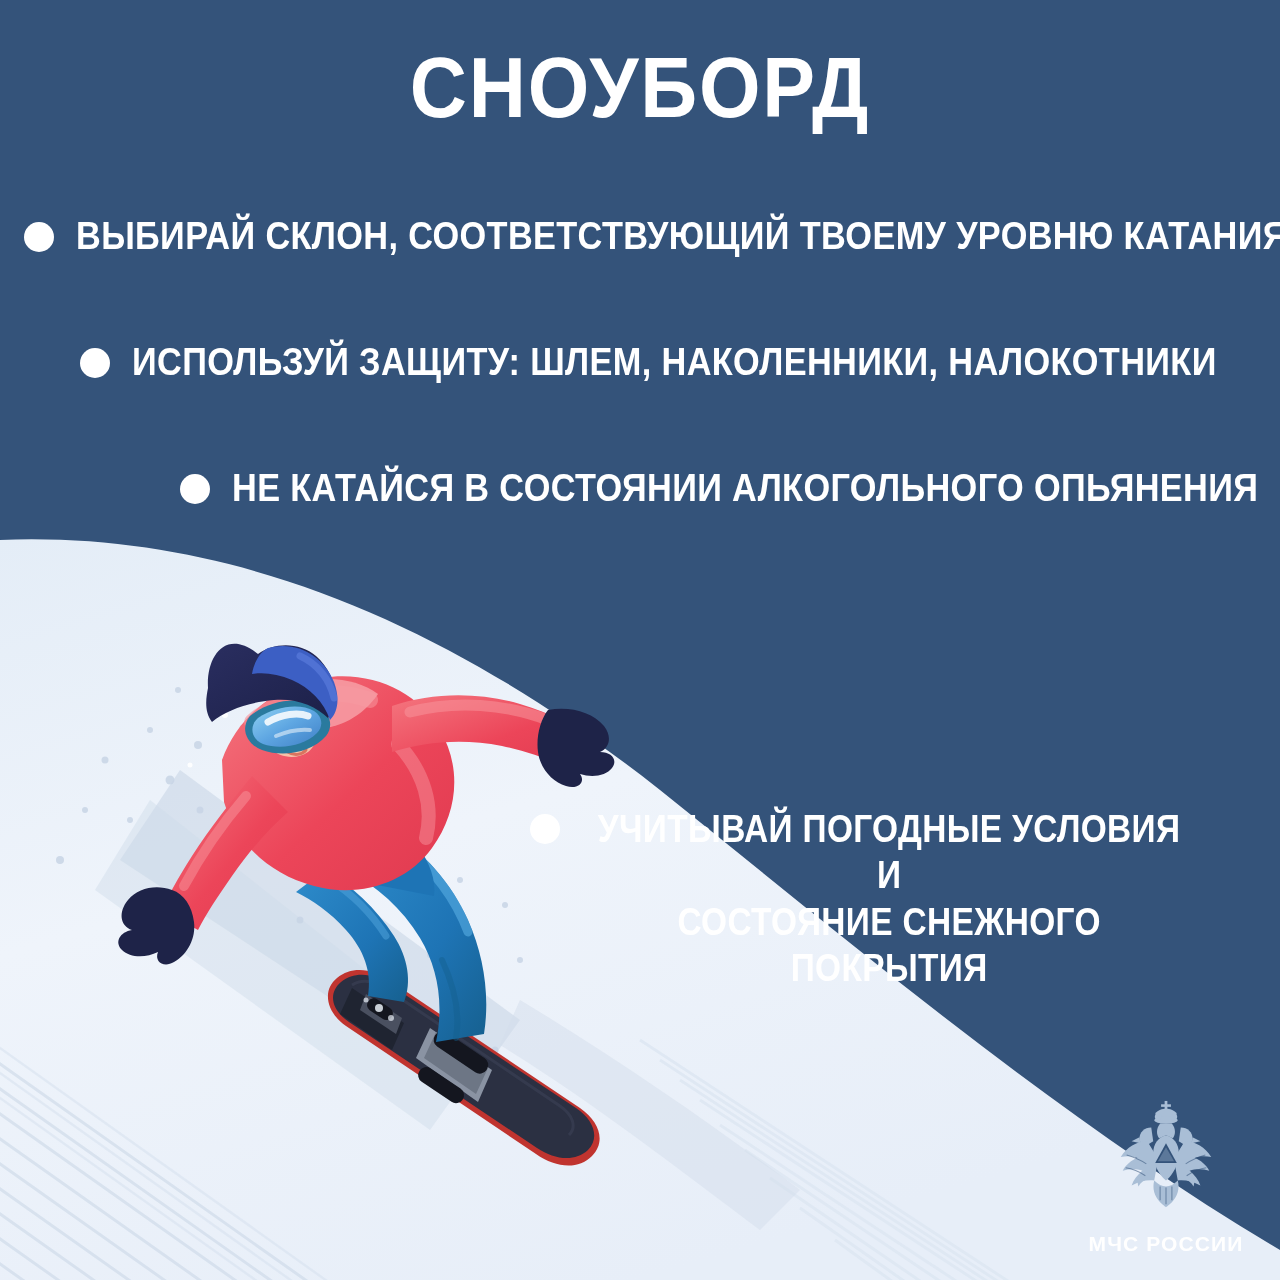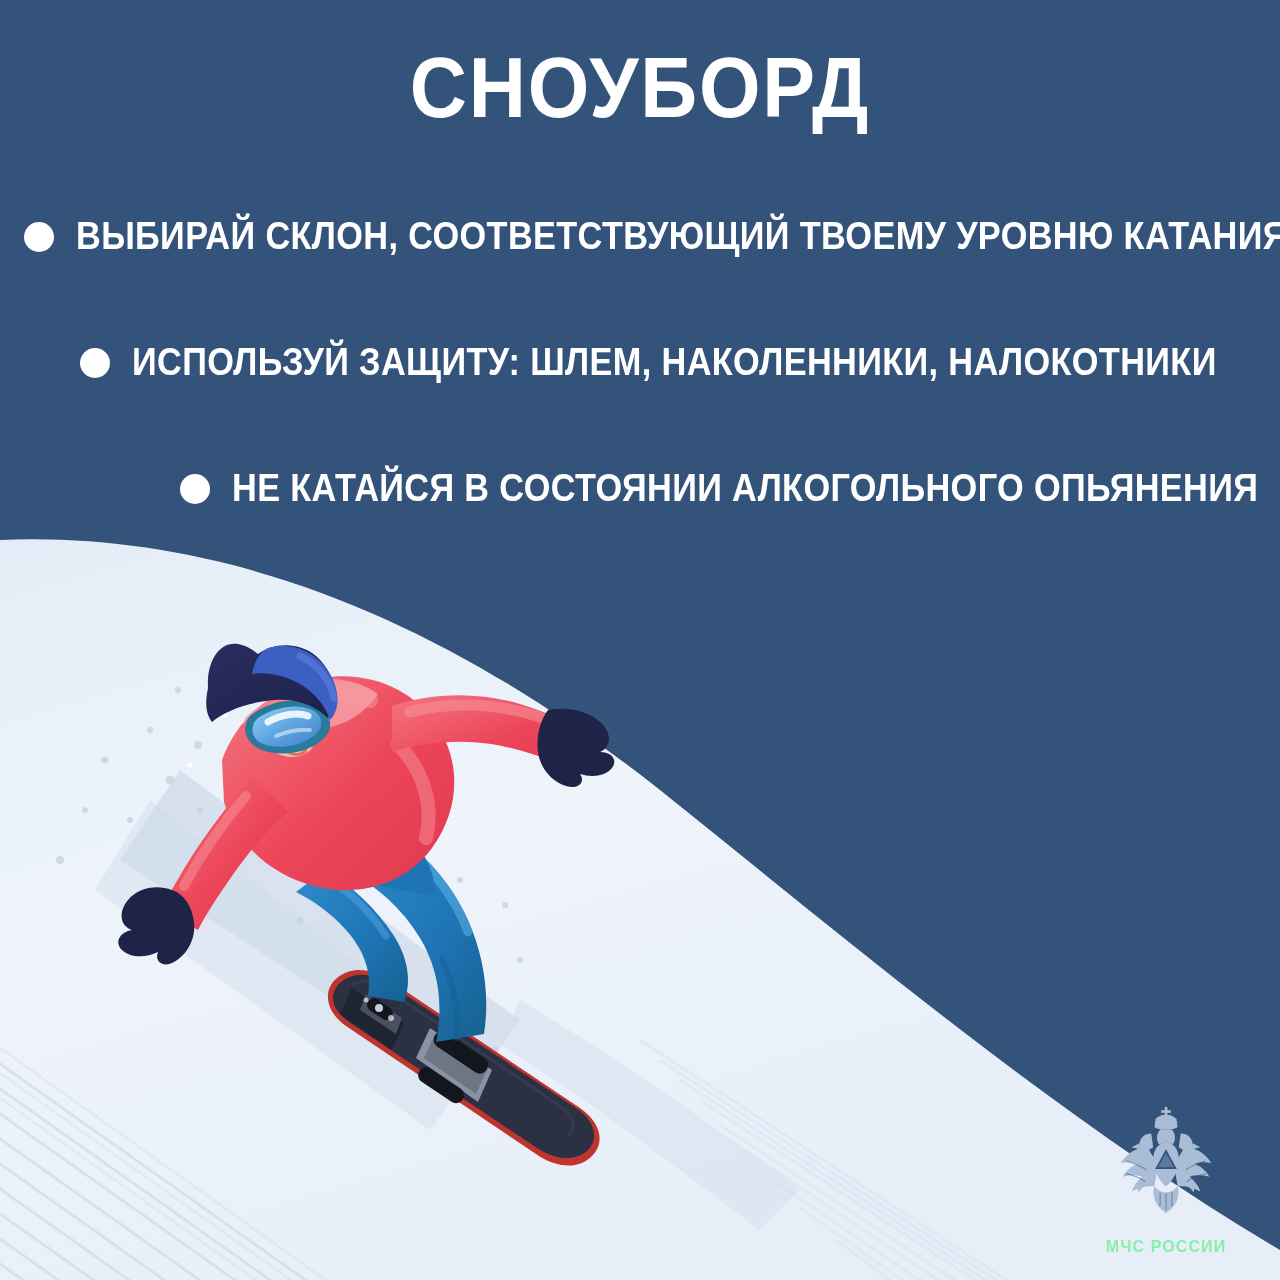--- a/index.html
+++ b/index.html
@@ -95,23 +95,23 @@
     position: absolute;
     right: 34px;
     bottom: 24px;
     width: 160px;
     text-align: center;
     z-index: 6;
   }
   #logo .emblem { display: block; margin: 0 auto; }
   #logo .logo-text {
     margin-top: 16px;
-    color: #86efac;
+    color: #ffffff;
     font-family: "Liberation Sans", sans-serif;
-    font-size: 16px;
+    font-size: 21px;
     font-weight: 700;
     letter-spacing: 1.1px;
   }
 </style>
 </head>
 <body>
 
 <div id="poster">
 
   <svg id="art" viewBox="0 0 1280 1280" xmlns="http://www.w3.org/2000/svg">
@@ -349,20 +349,26 @@
       <span class="dot"></span>
       <span class="btext">ИСПОЛЬЗУЙ ЗАЩИТУ: ШЛЕМ, НАКОЛЕННИКИ, НАЛОКОТНИКИ</span>
     </div>
 
     <div class="bullet-row" id="b3">
       <span class="dot"></span>
       <span class="btext">НЕ КАТАЙСЯ В СОСТОЯНИИ АЛКОГОЛЬНОГО ОПЬЯНЕНИЯ</span>
     </div>
 
 
+    <div class="bullet-row" id="b5">
+      <span class="dot"></span>
+      <span class="btext centered">УЧИТЫВАЙ ПОГОДНЫЕ УСЛОВИЯ И
+СОСТОЯНИЕ СНЕЖНОГО
+ПОКРЫТИЯ</span>
+    </div>
 
   </div>
 
   <div id="logo">
     <svg class="emblem" width="118" height="118" viewBox="0 0 120 120">
       <g fill="#A9BED6">
 
         <rect x="58.6" y="3" width="2.8" height="12"></rect>
         <rect x="55" y="6.4" width="10" height="2.6"></rect>
         <path d="M49 16 C 52 12 56 11 60 11 C 64 11 68 12 71 16 L69 20 L51 20 Z"></path>

